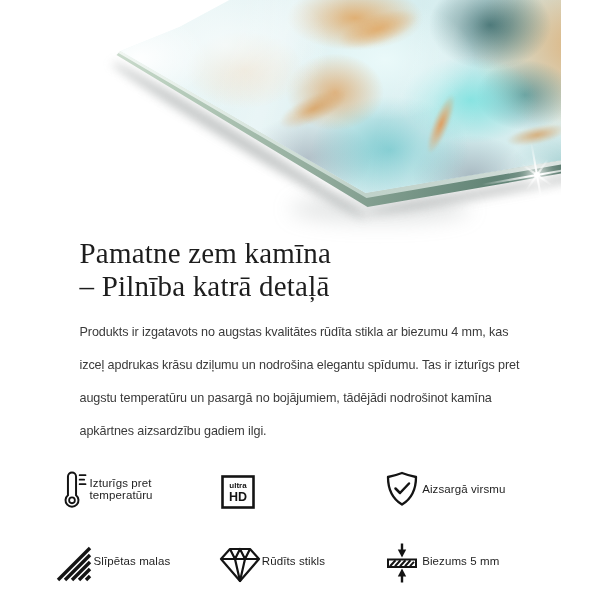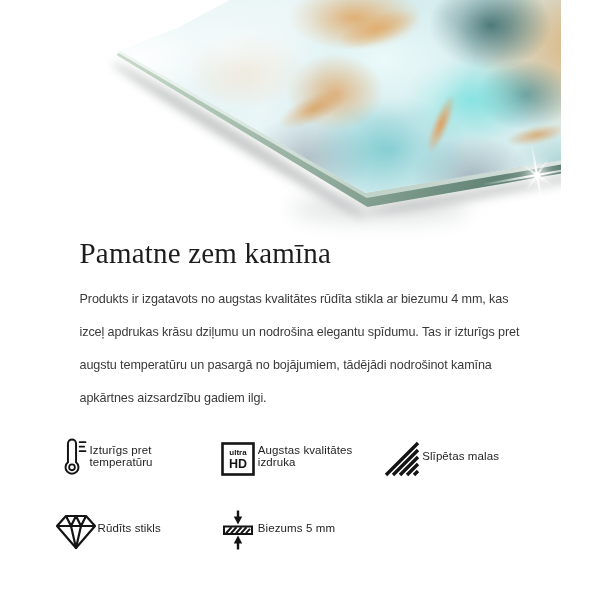--- a/index.html
+++ b/index.html
@@ -110,20 +110,21 @@
       <span class="ray ray-1"></span>
       <span class="ray ray-2"></span>
       <span class="ray ray-3"></span>
       <span class="ray ray-4"></span>
       <span class="core"></span>
     </div>
   </div>
 
   <h1 class="heading">
     <span>Pamatne zem kamīna</span><br>
+    <span>– Pilnība katrā detaļā</span>
   </h1>
 
   <p class="desc">Produkts ir izgatavots no augstas kvalitātes rūdīta stikla ar biezumu 4 mm, kas izceļ apdrukas krāsu dziļumu un nodrošina elegantu spīdumu. Tas ir izturīgs pret augstu temperatūru un pasargā no bojājumiem, tādējādi nodrošinot kamīna apkārtnes aizsardzību gadiem ilgi.</p>
 
   <div class="features">
 
     <div class="feature">
       <span class="ficon">
         <svg width="36" height="44" viewBox="0 0 40 44" fill="none" stroke="#141414" stroke-width="2.2">
           <path d="M15.5 27.8 V7 a4.5 4.5 0 0 1 9 0 v20.8 a7.2 7.2 0 1 1 -9 0 Z"></path>
@@ -137,23 +138,31 @@
     </div>
 
     <div class="feature">
       <span class="ficon">
         <svg width="40" height="40" viewBox="0 0 40 40">
           <rect x="4.5" y="4.5" width="31" height="31" fill="none" stroke="#141414" stroke-width="2.6"></rect>
           <text x="20" y="16" text-anchor="middle" font-family="Liberation Sans, sans-serif" font-size="8" font-weight="700" fill="#141414">ultra</text>
           <text x="20" y="29" text-anchor="middle" font-family="Liberation Sans, sans-serif" font-size="12.5" font-weight="700" fill="#141414">HD</text>
         </svg>
       </span>
-      <div class="flabel">Augstas kvalitātes izdruka</div>
-    </div>
-
+    </div>
+
+    <div class="feature">
+      <span class="ficon">
+        <svg width="40" height="42" viewBox="0 0 40 42" fill="none" stroke="#141414" stroke-width="2.3">
+          <path d="M20 3 C24.5 4.7 29.5 6.2 34 7 C34 18.5 29.5 28.8 20 34.6 C10.5 28.8 6 18.5 6 7 C10.5 6.2 15.5 4.7 20 3 Z" stroke-linejoin="round"></path>
+          <polyline points="13.5,18.5 18,23 27,13.5" stroke-width="2.5" stroke-linecap="round" stroke-linejoin="round"></polyline>
+        </svg>
+      </span>
+      <div class="flabel">Aizsargā virsmu</div>
+    </div>
 
     <div class="feature">
       <span class="ficon">
         <svg width="40" height="40" viewBox="0 0 40 40" stroke="#141414" stroke-width="3.4">
           <line x1="4" y1="36" x2="36" y2="4"></line>
           <line x1="11" y1="36" x2="36" y2="11"></line>
           <line x1="18" y1="36" x2="36" y2="18"></line>
           <line x1="25" y1="36" x2="36" y2="25"></line>
           <line x1="32" y1="36" x2="36" y2="32"></line>
         </svg>

